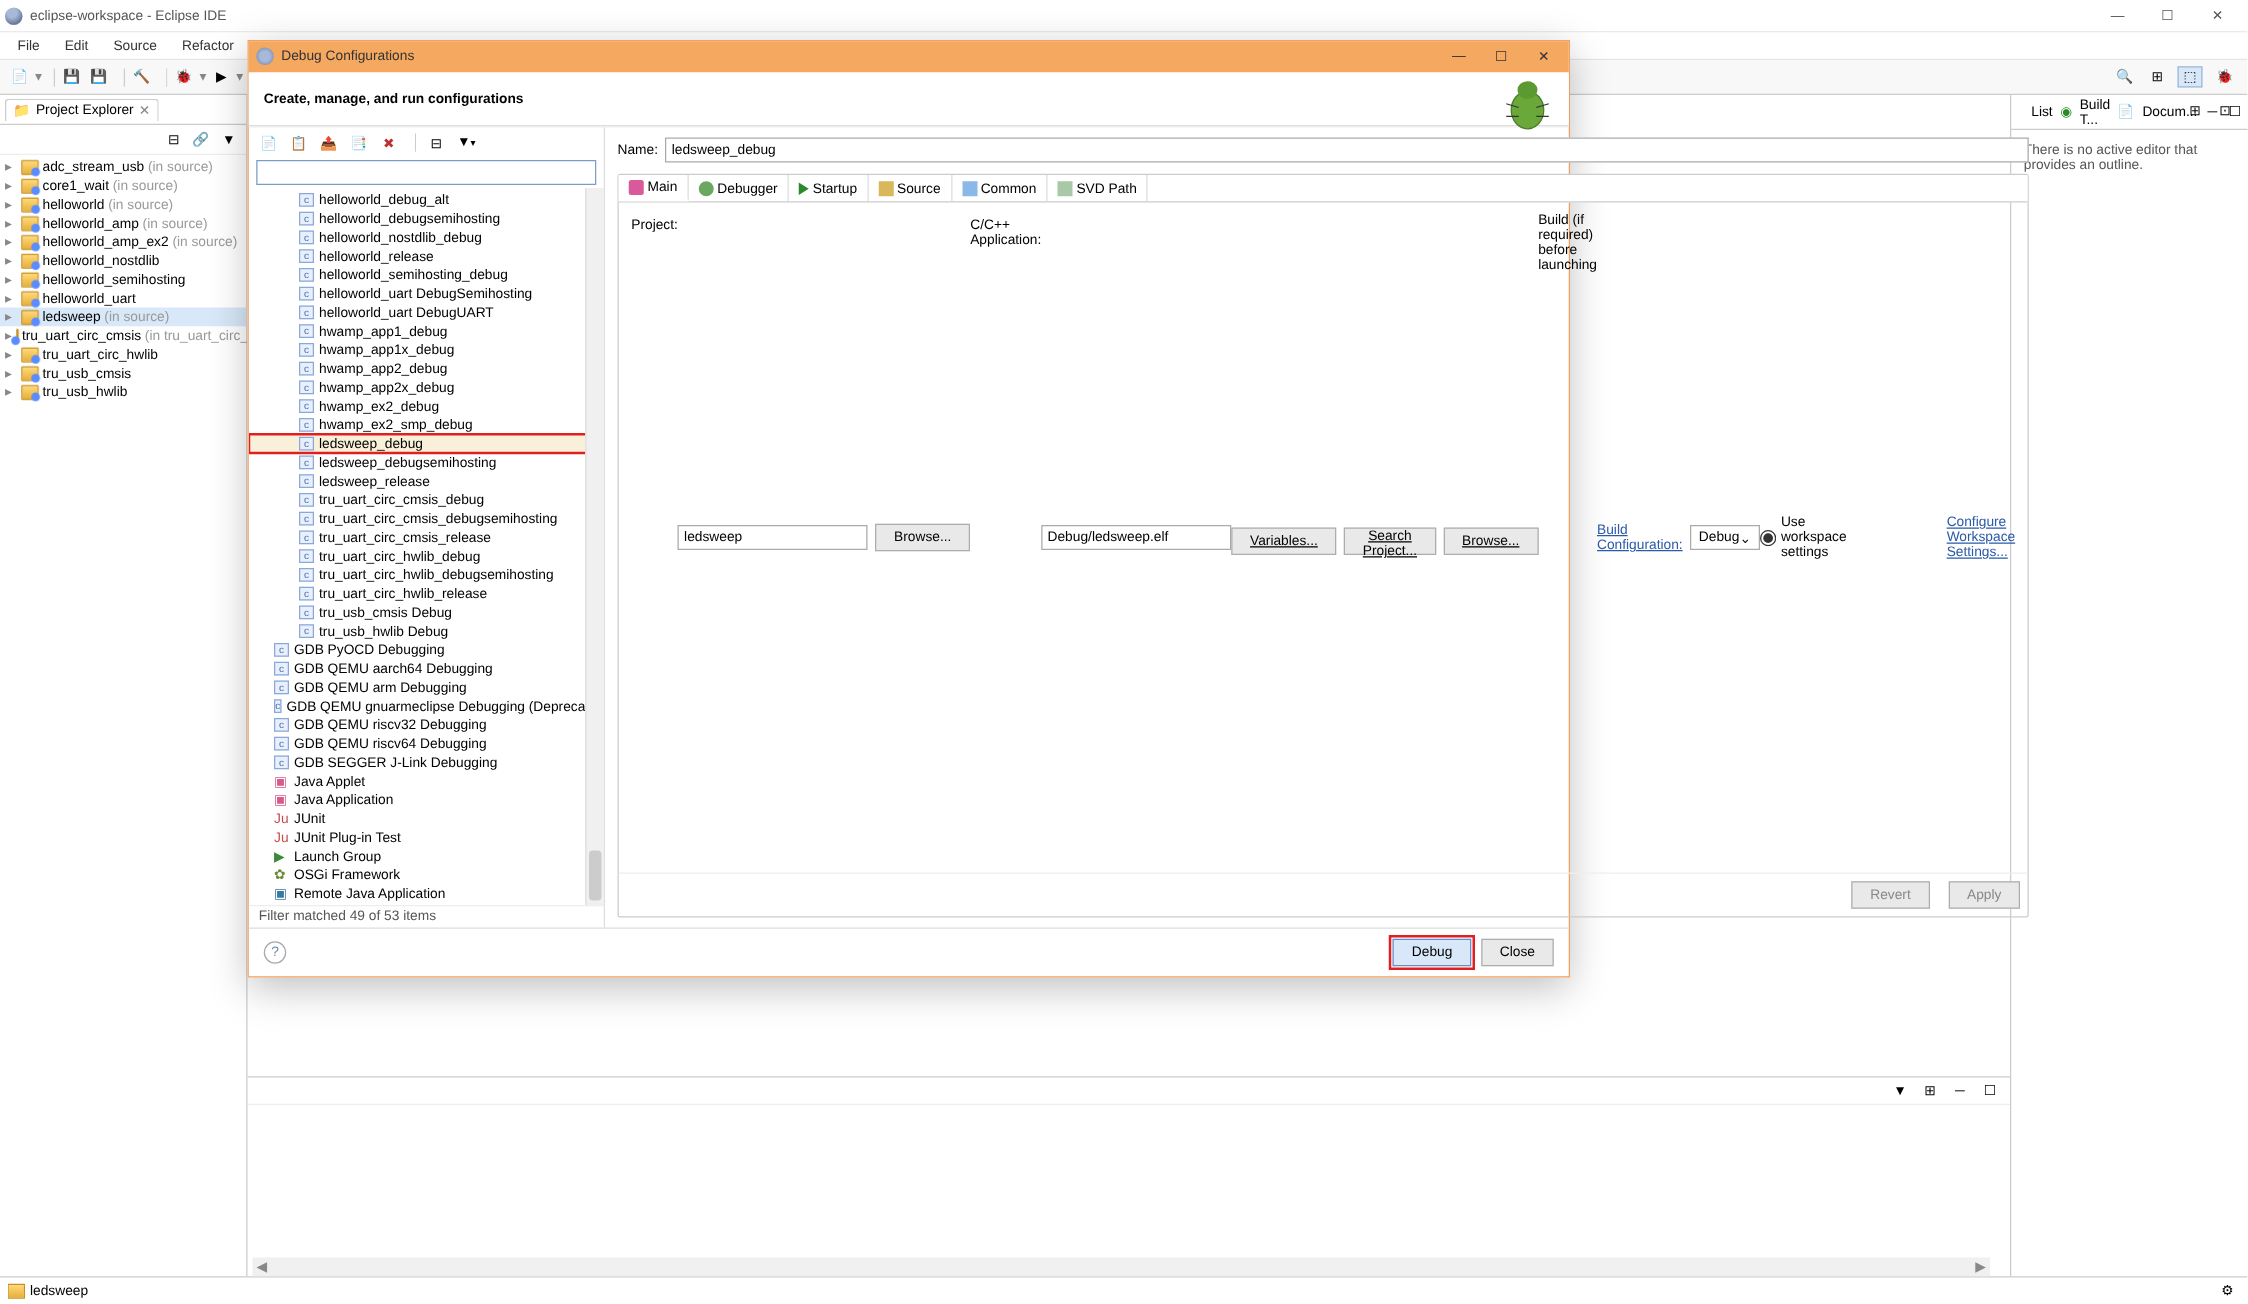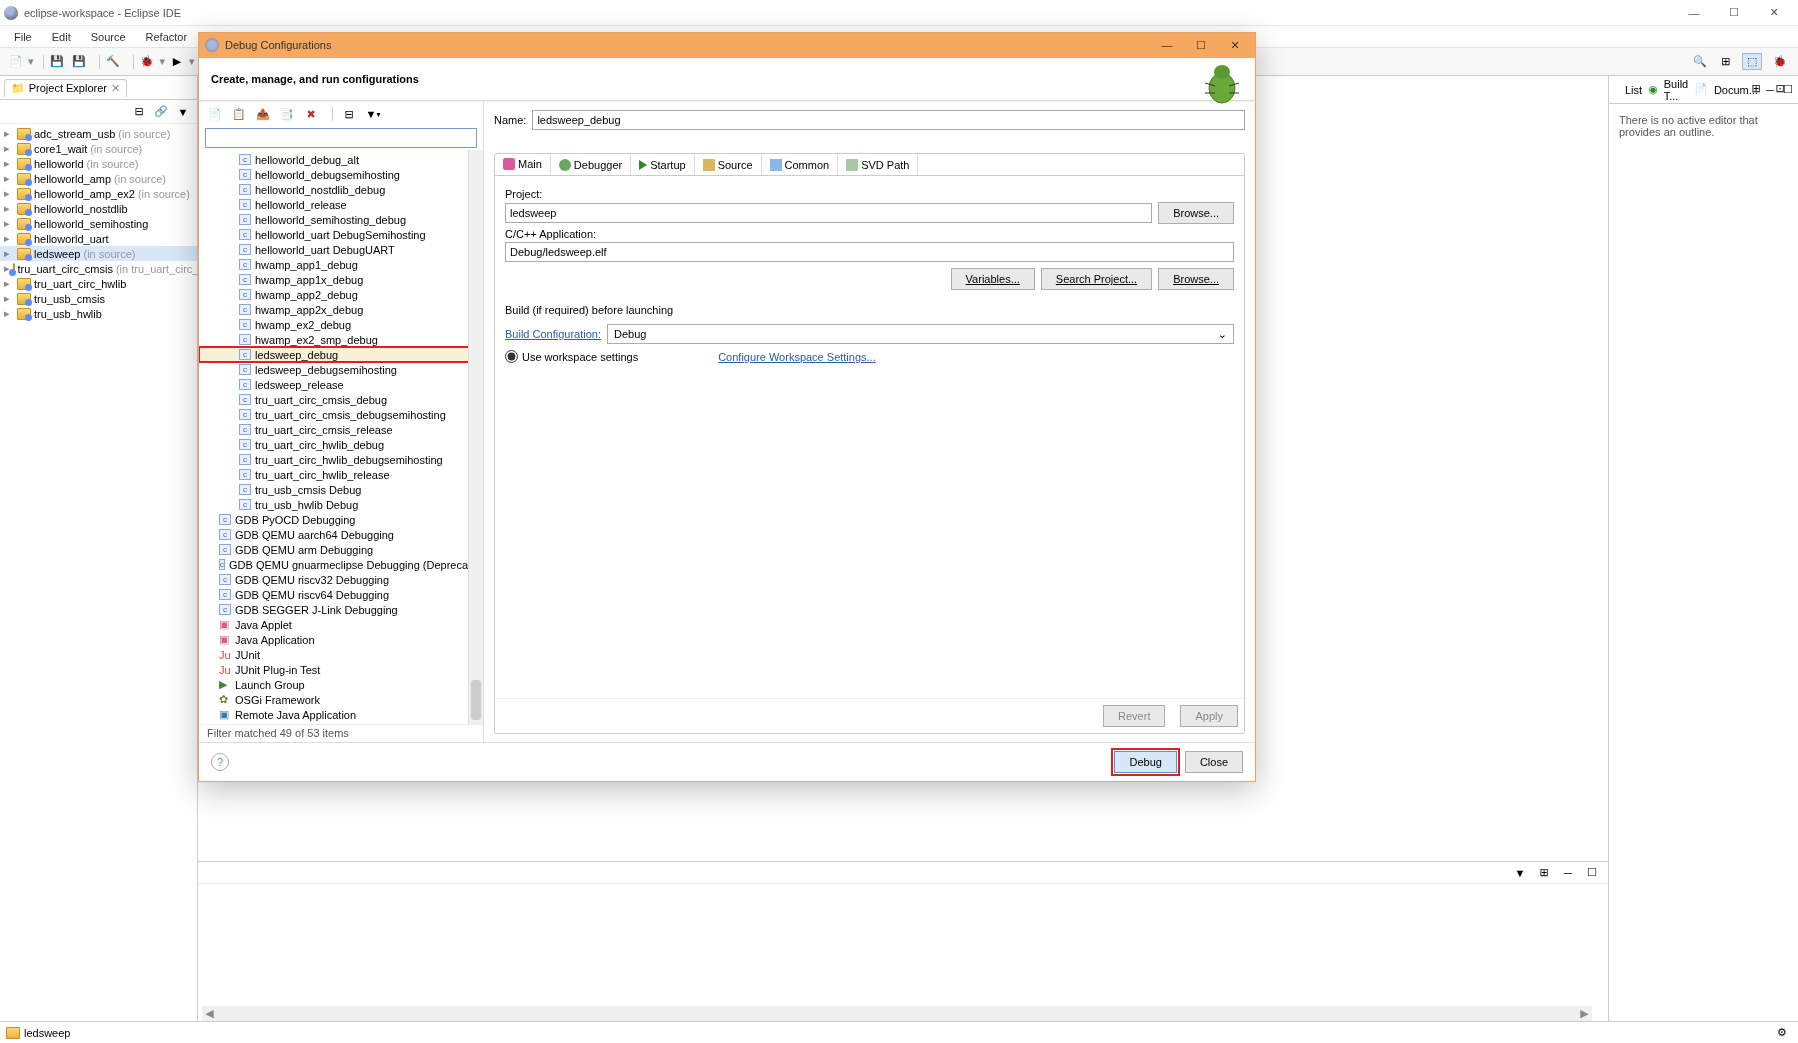--- a/index.html
+++ b/index.html
@@ -64,34 +64,34 @@
 .cfg-tree { flex:1; overflow:auto; padding:2px 0; position:relative; }
 .cfg-row { display:flex; align-items:center; gap:4px; padding:0 4px 0 20px; height:15px; white-space:nowrap; font-size:11px; }
 .cfg-row.child { padding-left:40px; }
 .cfg-row .cicon { width:12px; height:11px; border:1px solid #8aa8d8; background:#e8f0ff; font-size:8px; color:#4a6aa0; display:inline-flex; align-items:center; justify-content:center; line-height:1; }
 .cfg-row.hl { outline:2px solid #e02020; outline-offset:-1px; background:#f8f0d8; }
 .cfg-tree .vscroll { position:absolute; right:0; top:0; bottom:0; width:15px; background:#f0f0f0; border-left:1px solid #ddd; }
 .cfg-tree .vscroll .handle { position:absolute; left:2px; right:2px; height:40px; bottom:4px; background:#ccc; border-radius:3px; }
 .dlg-left .foot { height:18px; padding:2px 8px; color:#555; border-top:1px solid #eee; }
 
 .dlg-right { flex:1; padding:8px 10px; display:flex; flex-direction:column; }
-.namerow { display:flex; align-items:center; gap:6px; margin-bottom:23px; }
+.namerow { display:flex; align-items:center; gap:6px; margin-bottom:9px; }
 .namerow input { flex:1; height:20px; border:1px solid #aaa; padding:0 4px; }
 .tabs { border:1px solid #ccc; border-radius:2px; display:flex; flex-direction:column; flex:1; }
 .tabstrip { height:22px; border-bottom:1px solid #ccc; display:flex; align-items:stretch; background:#fff;text-align:center; }
 .ptab { display:flex; align-items:center; gap:3px; padding:0 8px; border-right:1px solid #ddd; }
 .ptab.active { background:#fff; border-bottom:2px solid #fff; }
 .ptab .ticon { width:12px; height:12px; display:inline-block; }
 .ticon.main { background:#d85a9a; border-radius:2px; }
 .ticon.dbg { background:#6aa860; border-radius:50%; }
 .ticon.start { width:0; height:0; border-left:8px solid #2a8a2a; border-top:5px solid transparent; border-bottom:5px solid transparent; }
 .ticon.src { background:#d8b85a; }
 .ticon.com { background:#8ab8e8; }
 .ticon.svd { background:#a8c8a8; }
-.tabcontent { flex:1; padding:8px 10px; display:flex; flex-direction:column; }
+.tabcontent { flex:1; padding:8px 10px; display:flex; flex-direction:row; }
 .section-label { margin:4px 0 2px; }
 .row { display:flex; align-items:center; gap:6px; }
 .finput { height:20px; border:1px solid #aaa; padding:0 4px; }
 .btn { height:22px; padding:0 14px; border:1px solid #adadad; background:#e9e9e9; cursor:default; }
 .btn:disabled { color:#888; }
 .btn.hl { outline:2px solid #e02020; outline-offset:1px; background:#d8e8f8; border-color:#6a8cc8; }
 .selectbox { height:20px; border:1px solid #aaa; flex:1; display:flex; align-items:center; justify-content:space-between; padding:0 6px; }
 .radio { display:flex; align-items:center; gap:4px; }
 .radio input { accent-color:#333; }
 .link { color:#2a5aa8; text-decoration:underline; }

